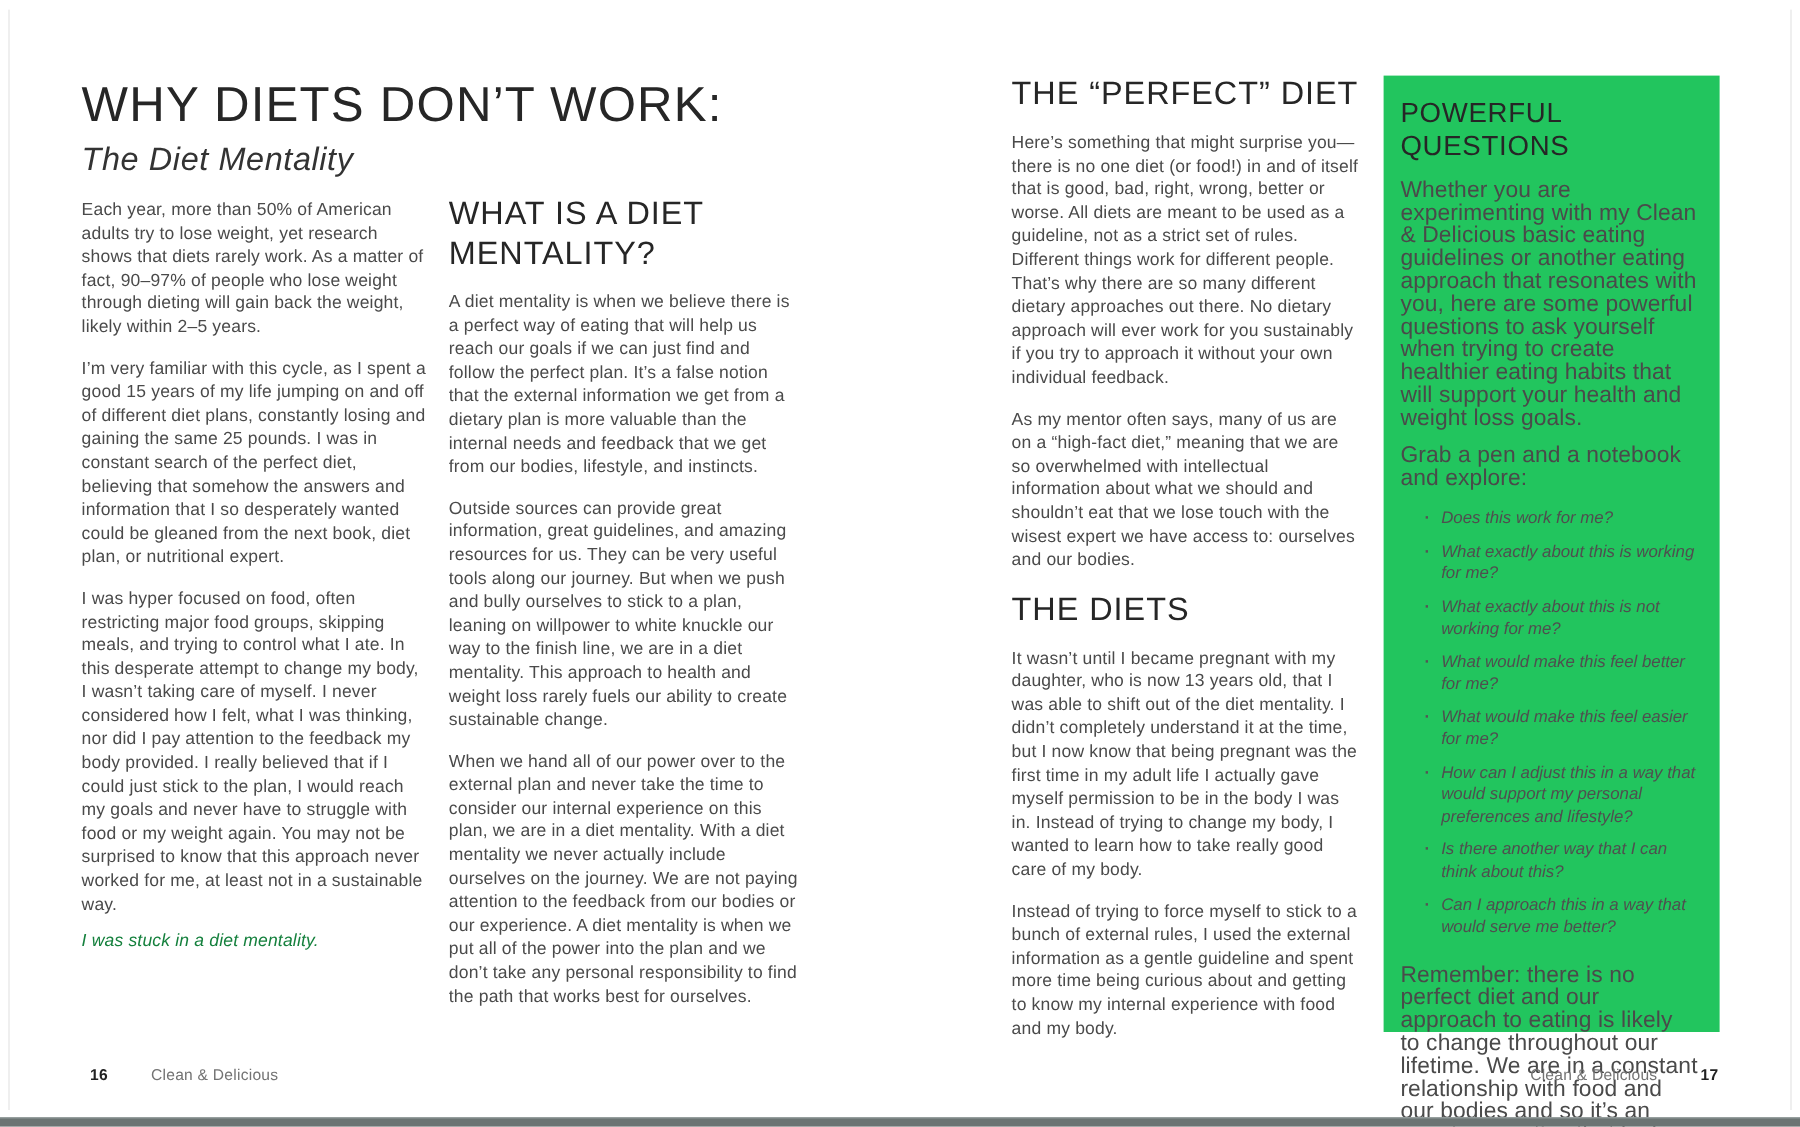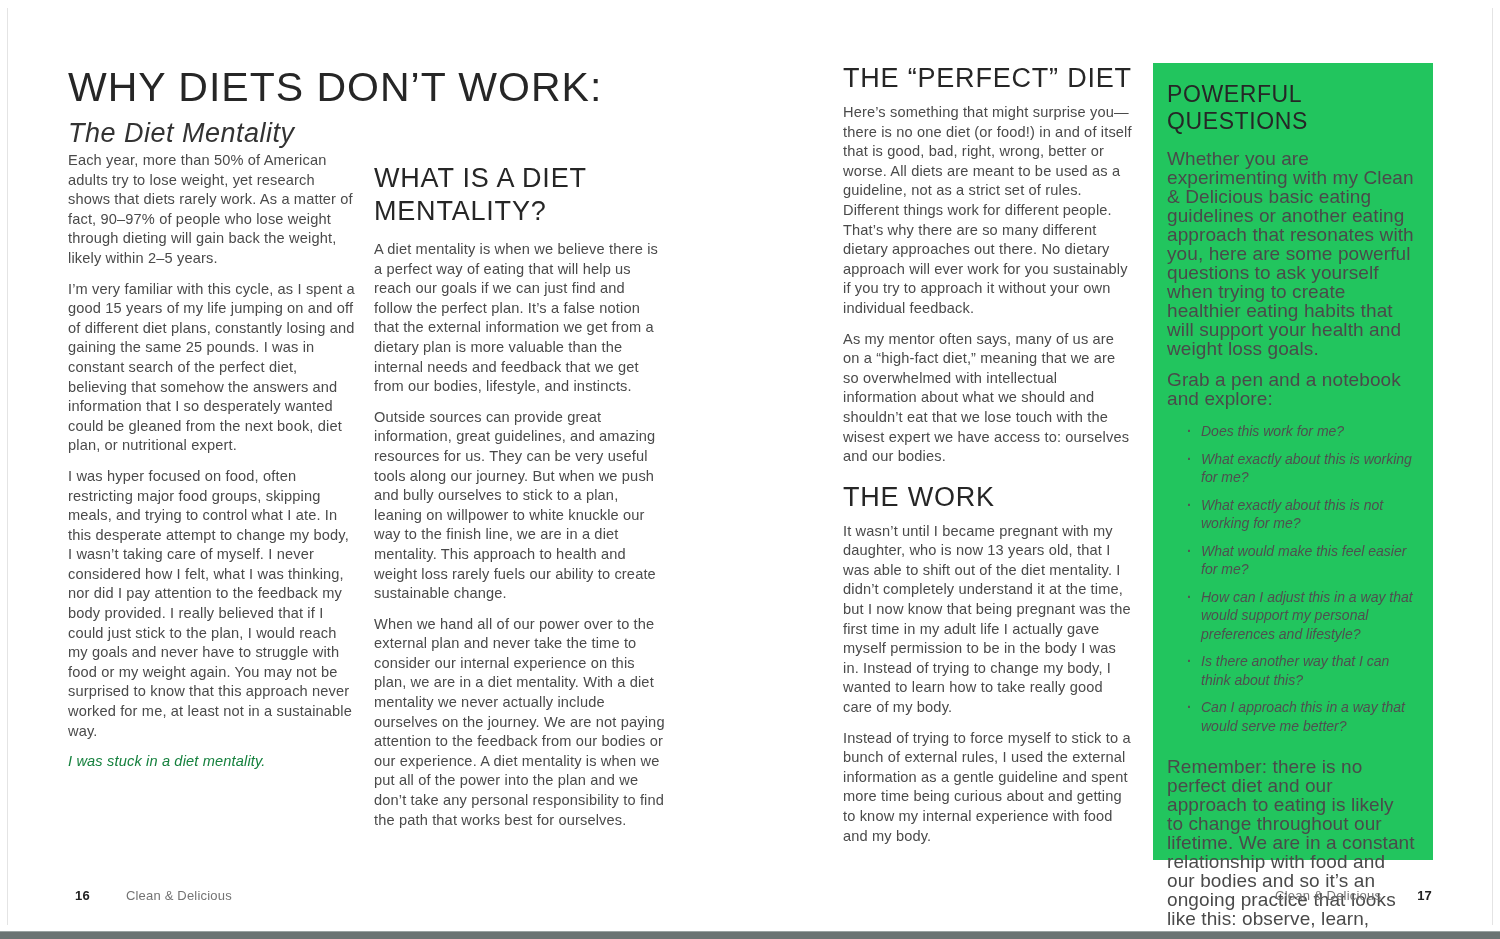--- a/index.html
+++ b/index.html
@@ -23,21 +23,21 @@
     font-size:27px;font-style:italic;font-weight:300;color:#333333;
     margin:8px 0 0 0;letter-spacing:0.5px;
   }
   .sec-heading{
     font-size:27px;font-weight:300;letter-spacing:0.8px;color:#262626;
     margin:0 0 12px 0;line-height:33px;
   }
 
   
   .copy p{
-    margin:0 0 11px 0;font-size:14.6px;line-height:19.6px;
+    margin:15px 0 11px 0;font-size:14.6px;line-height:19.6px;
     font-weight:400;color:#4a4a4a;letter-spacing:0.15px;
   }
   .copy p.em-note{font-style:italic;color:#15803d;margin-top:4px;}
 
   
   .panel{
     background:#22c55e;box-sizing:border-box;
     padding:18px 18px 20px 14px;
   }
   .panel-heading{
@@ -94,33 +94,34 @@
 </div>
 
 <div class="footer fl" style="left:75px;">
   <span class="pn">16</span><span class="bt">Clean &amp; Delicious</span>
 </div>
 
 <div class="abs copy" style="left:843px;top:62px;width:290px;">
   <h2 class="sec-heading" style="margin-bottom:8px;">THE “PERFECT” DIET</h2>
   <p>Here’s something that might surprise you—there is no one diet (or food!) in and of itself that is good, bad, right, wrong, better or worse. All diets are meant to be used as a guideline, not as a strict set of rules. Different things work for different people. That’s why there are so many different dietary approaches out there. No dietary approach will ever work for you sustainably if you try to approach it without your own individual feedback.</p>
   <p>As my mentor often says, many of us are on a “high-fact diet,” meaning that we are so overwhelmed with intellectual information about what we should and shouldn’t eat that we lose touch with the wisest expert we have access to: ourselves and our bodies.</p>
-  <h2 class="sec-heading" style="margin:14px 0 8px 0;">THE WORK</h2>
+  <h2 class="sec-heading" style="margin:14px 0 8px 0;">THE DIETS</h2>
   <p>It wasn’t until I became pregnant with my daughter, who is now 13 years old, that I was able to shift out of the diet mentality. I didn’t completely understand it at the time, but I now know that being pregnant was the first time in my adult life I actually gave myself permission to be in the body I was in. Instead of trying to change my body, I wanted to learn how to take really good care of my body.</p>
   <p>Instead of trying to force myself to stick to a bunch of external rules, I used the external information as a gentle guideline and spent more time being curious about and getting to know my internal experience with food and my body.</p>
 </div>
 
 <div class="abs panel" style="left:1153px;top:63px;width:280px;height:797px;">
   <h3 class="panel-heading">POWERFUL QUESTIONS</h3>
   <p>Whether you are experimenting with my Clean &amp; Delicious basic eating guidelines or another eating approach that resonates with you, here are some powerful questions to ask yourself when trying to create healthier eating habits that will support your health and weight loss goals.</p>
   <p>Grab a pen and a notebook and explore:</p>
   <ul>
     <li><span class="dot"></span><span>Does this work for me?</span></li>
     <li><span class="dot"></span><span>What exactly about this is working for me?</span></li>
     <li><span class="dot"></span><span>What exactly about this is not working for me?</span></li>
+    <li><span class="dot"></span><span>What would make this feel better for me?</span></li>
     <li><span class="dot"></span><span>What would make this feel easier for me?</span></li>
     <li><span class="dot"></span><span>How can I adjust this in a way that would support my personal preferences and lifestyle?</span></li>
     <li><span class="dot"></span><span>Is there another way that I can think about this?</span></li>
     <li><span class="dot"></span><span>Can I approach this in a way that would serve me better?</span></li>
   </ul>
   <p>Remember: there is no perfect diet and our approach to eating is likely to change throughout our lifetime. We are in a constant relationship with food and our bodies and so it’s an ongoing practice that looks like this: observe, learn, tweak, adjust, repeat.</p>
 </div>
 
 <div class="footer fr">
   <span class="bt">Clean &amp; Delicious</span><span class="pn">17</span>

